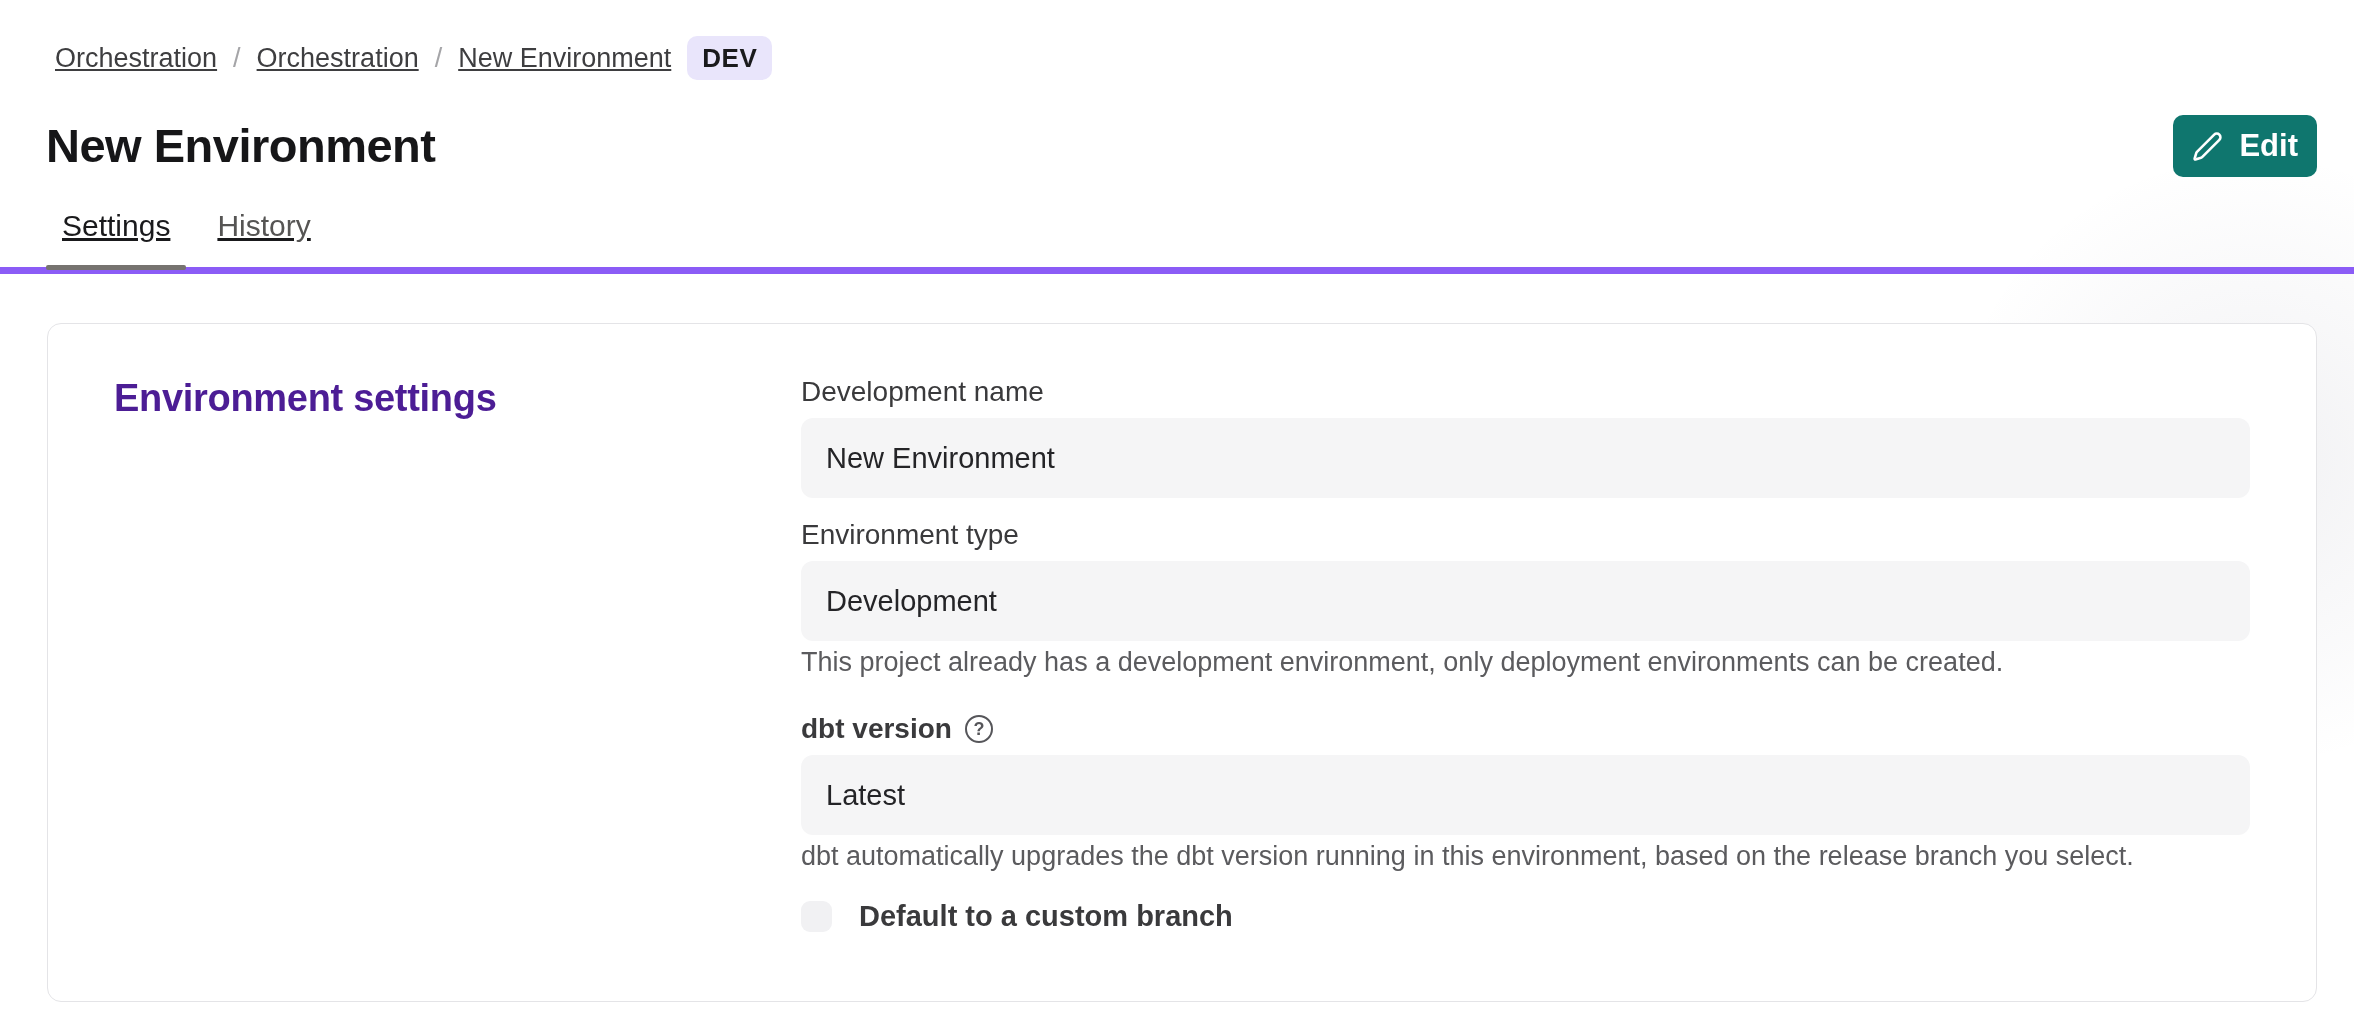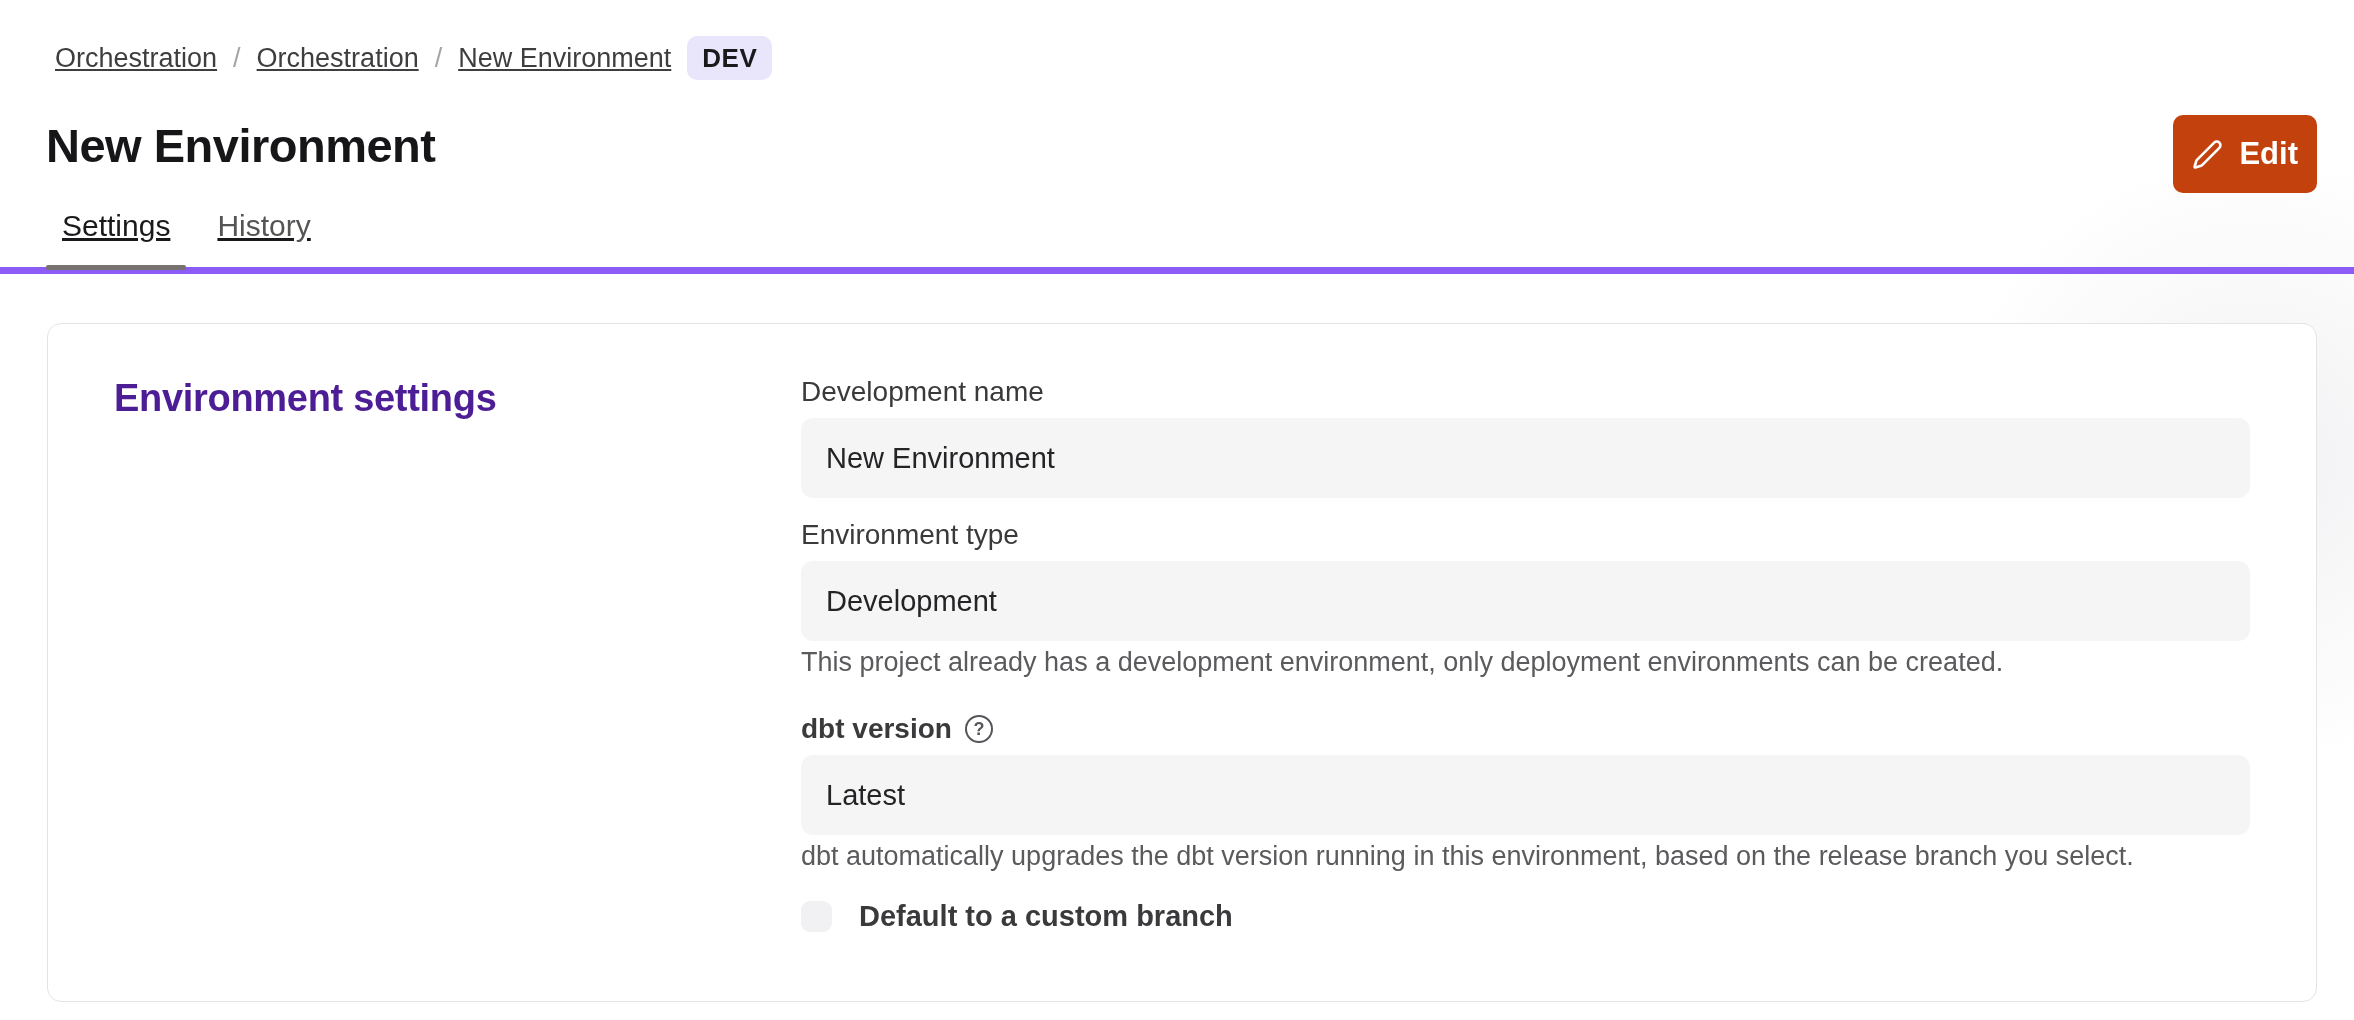--- a/index.html
+++ b/index.html
@@ -39,23 +39,23 @@
   }
 
   
   .page-title {
     margin: 38px 0 0 46px;
     font-size: 47px; line-height: 56px; font-weight: 700;
     letter-spacing: -0.5px; color: #161618;
   }
   .edit-btn {
     position: absolute; top: 115px; right: 37px;
-    height: 78px; padding: 0 19px;
+    height: 62px; padding: 0 19px;
     display: inline-flex; align-items: center; gap: 16px;
-    background: #c2410c; color: #ffffff;
+    background: #0f766e; color: #ffffff;
     border: none; border-radius: 10px;
     font-family: inherit; font-size: 31px; font-weight: 600;
     cursor: pointer;
   }
   .edit-btn svg { display: block; }
 
   
   .tabs-bar {
     margin-top: 34px;
     padding-left: 46px;

